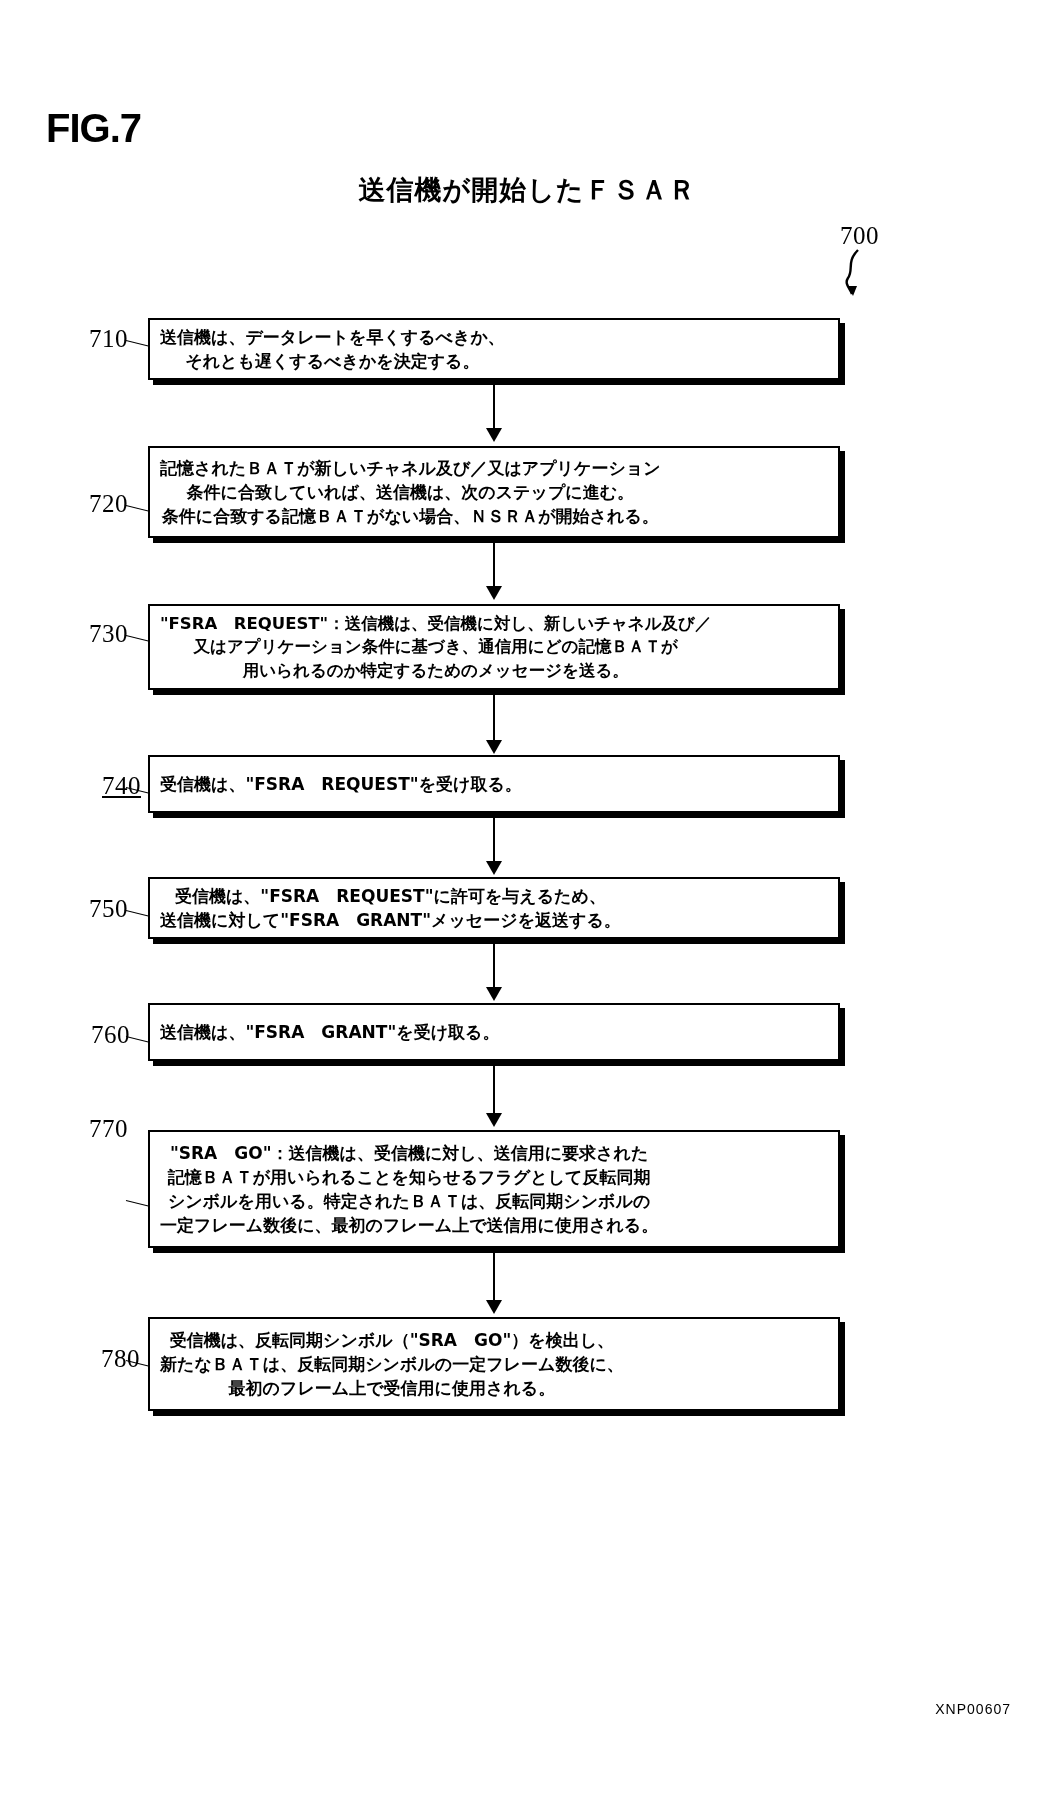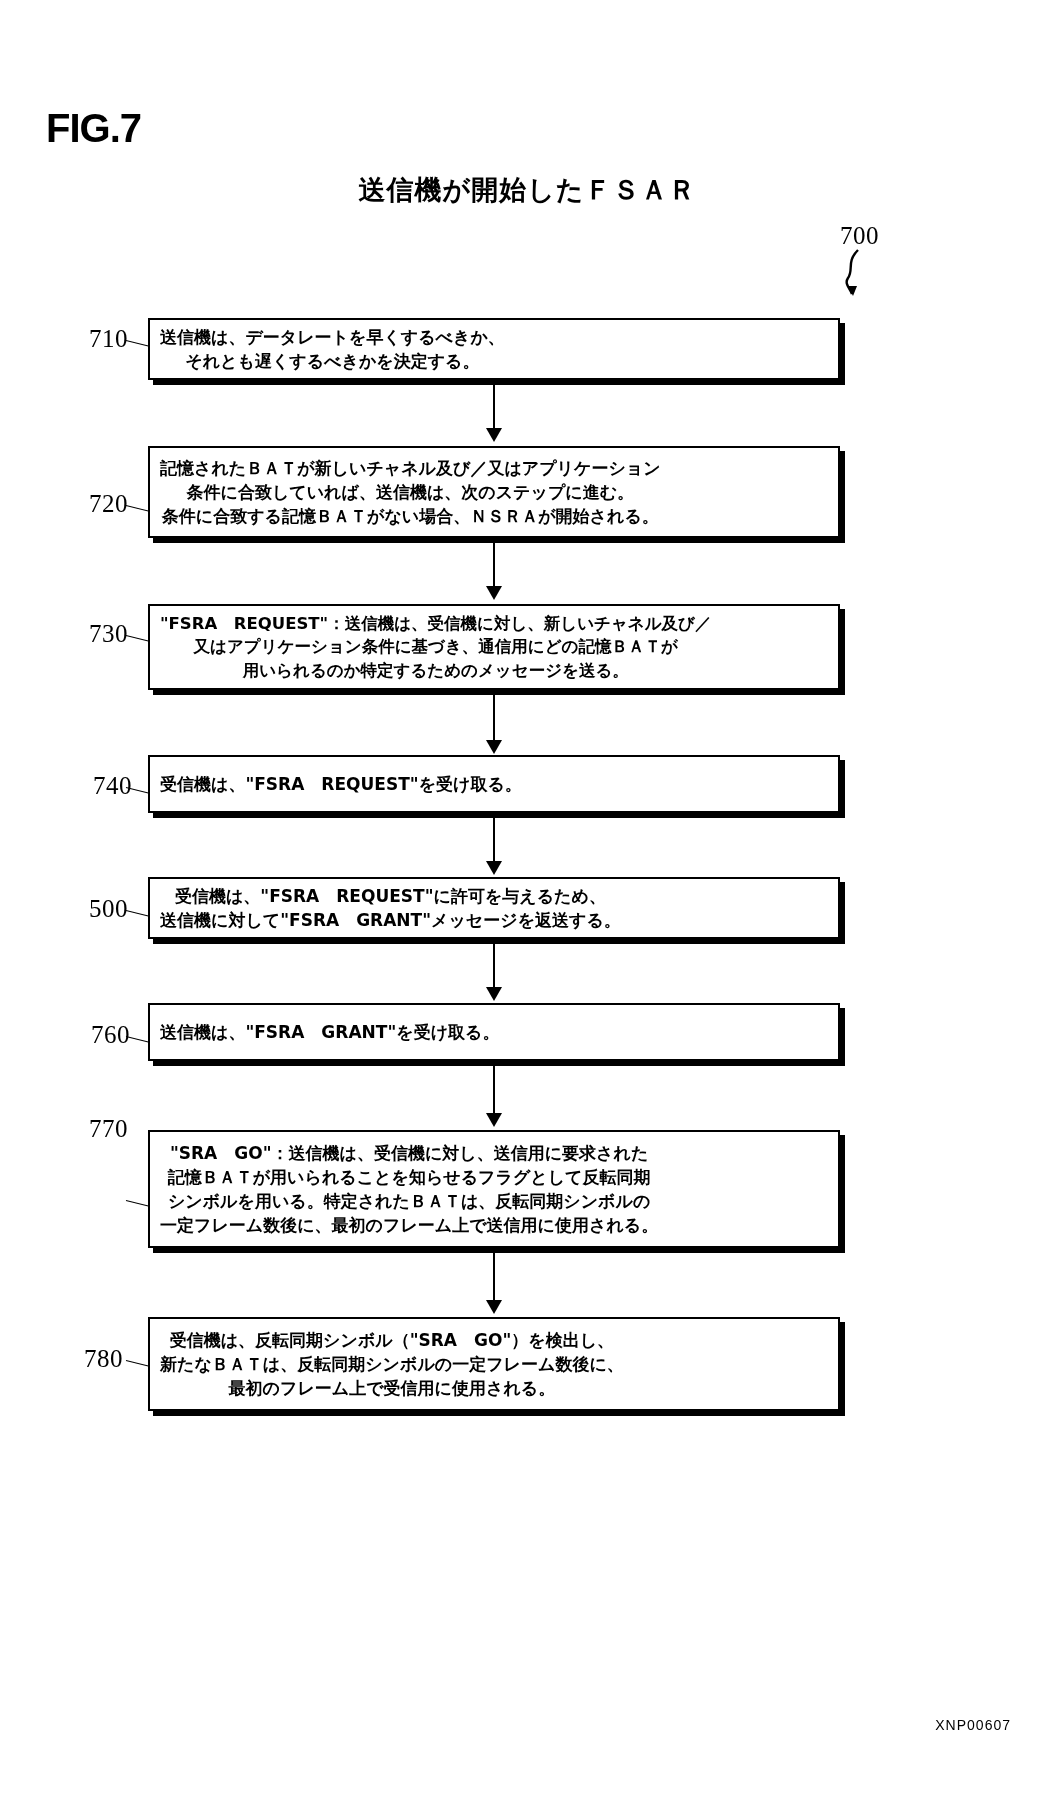--- a/index.html
+++ b/index.html
@@ -127,21 +127,21 @@
     height: 0;
     border-left: 8px solid transparent;
     border-right: 8px solid transparent;
     border-top: 14px solid #000000;
   }
 
   
   .footer-code {
     position: absolute;
     right: 44px;
-    bottom: 62px;
+    bottom: 78px;
     font-family: "Liberation Sans", sans-serif;
     font-size: 14px;
     letter-spacing: 1px;
   }
 </style>
 </head>
 <body>
 
 <div class="page">
 
@@ -182,30 +182,30 @@
     <div class="leader" style="left:126px; top:635px; width:24px; transform:rotate(14deg); transform-origin:left center;"></div>
     <div class="node" style="top:604px; height:86px;">
       <div class="node-text" style="font-size:16.5px;">"FSRA　REQUEST"：送信機は、受信機に対し、新しいチャネル及び／
 又はアプリケーション条件に基づき、通信用にどの記憶ＢＡＴが
 用いられるのか特定するためのメッセージを送る。</div>
     </div>
 
     <div class="conn" style="top:695px; height:48px;"></div>
     <div class="conn-head" style="top:740px;"></div>
 
-    <div class="step-num" style="left:66px; top:772px;">740</div>
+    <div class="step-num" style="left:75px; top:772px;text-decoration:underline;">740</div>
     <div class="leader" style="left:126px; top:787px; width:24px; transform:rotate(14deg); transform-origin:left center;"></div>
     <div class="node" style="top:755px; height:58px;">
       <div class="node-text">受信機は、"FSRA　REQUEST"を受け取る。</div>
     </div>
 
     <div class="conn" style="top:818px; height:46px;"></div>
     <div class="conn-head" style="top:861px;"></div>
 
-    <div class="step-num" style="left:62px; top:895px;">500</div>
+    <div class="step-num" style="left:62px; top:895px;">750</div>
     <div class="leader" style="left:126px; top:910px; width:24px; transform:rotate(14deg); transform-origin:left center;"></div>
     <div class="node" style="top:877px; height:62px;">
       <div class="node-text">受信機は、"FSRA　REQUEST"に許可を与えるため、
 送信機に対して"FSRA　GRANT"メッセージを返送する。</div>
     </div>
 
     <div class="conn" style="top:944px; height:46px;"></div>
     <div class="conn-head" style="top:987px;"></div>
 
     <div class="step-num" style="left:64px; top:1021px;">760</div>
@@ -222,21 +222,21 @@
     <div class="node" style="top:1130px; height:118px;">
       <div class="node-text">"SRA　GO"：送信機は、受信機に対し、送信用に要求された
 記憶ＢＡＴが用いられることを知らせるフラグとして反転同期
 シンボルを用いる。特定されたＢＡＴは、反転同期シンボルの
 一定フレーム数後に、最初のフレーム上で送信用に使用される。</div>
     </div>
 
     <div class="conn" style="top:1253px; height:50px;"></div>
     <div class="conn-head" style="top:1300px;"></div>
 
-    <div class="step-num" style="left:57px; top:1345px;">780</div>
+    <div class="step-num" style="left:74px; top:1345px;">780</div>
     <div class="leader" style="left:126px; top:1360px; width:24px; transform:rotate(14deg); transform-origin:left center;"></div>
     <div class="node" style="top:1317px; height:94px;">
       <div class="node-text">受信機は、反転同期シンボル（"SRA　GO"）を検出し、
 新たなＢＡＴは、反転同期シンボルの一定フレーム数後に、
 最初のフレーム上で受信用に使用される。</div>
     </div>
 
   </div>
 
   <div class="footer-code">XNP00607</div>

